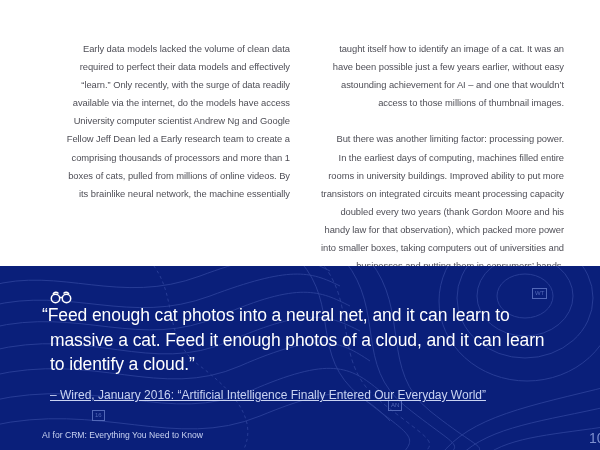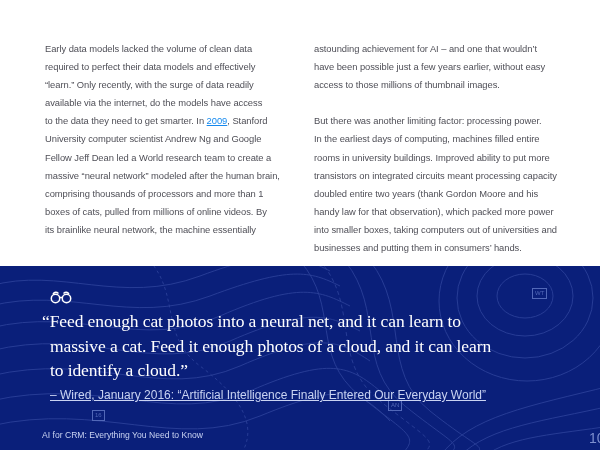--- a/index.html
+++ b/index.html
@@ -6,38 +6,38 @@
   body {
     width: 600px; height: 450px; overflow: hidden; position: relative;
     background: #ffffff;
     font-family: "Liberation Sans", "DejaVu Sans", sans-serif;
   }
   .top { position: absolute; left: 0; top: 0; width: 600px; height: 265px; background: #ffffff; }
   .col {
     position: absolute; top: 40px;
     font-size: 9.4px; line-height: 18.1px; color: #4f4f57;
     letter-spacing: -0.05px;
+    text-align: right;
   }
   .col.left { left: 45px; width: 245px; }
   .col.right { left: 314px; width: 250px; }
   .col p { margin: 0; white-space: nowrap; }
   .col p.gap { height: 18.1px; }
   .link { color: #1589ee; text-decoration: underline; }
 
   .band {
     position: absolute; left: 0; top: 266px; width: 600px; height: 184px;
     background: #0a1f7a; overflow: hidden;
   }
   .band svg.contours { position: absolute; left: 0; top: 0; }
   .bino { position: absolute; left: 50px; top: 24px; width: 22px; height: 14px; }
   .quote {
-    position: absolute; left: 42px; top: 43px; width: 520px;
+    position: absolute; left: 42px; top: 37px; width: 520px;
     color: #ffffff; font-size: 17.5px; line-height: 24.5px; font-weight: 300;
     letter-spacing: -0.1px;
-    font-family: Liberation Serif, serif;
   }
   .quote div { white-space: nowrap; }
   .quote .indent { padding-left: 8px; }
   .cite {
     position: absolute; left: 50px; top: 122px;
     color: #c9d3f2; font-size: 12px; white-space: nowrap; text-decoration: underline;
   }
   .footer-title {
     position: absolute; left: 42px; top: 164px;
     color: #c9d3f2; font-size: 8.6px; white-space: nowrap;
@@ -53,38 +53,37 @@
 </style>
 </head>
 <body>
 
 <div class="top">
   <div class="col left">
     <p>Early data models lacked the volume of clean data</p>
     <p>required to perfect their data models and effectively</p>
     <p>“learn.” Only recently, with the surge of data readily</p>
     <p>available via the internet, do the models have access</p>
-    <p><span>to the data they need to get smarter. In </span><a class="link">2009</a><span>, Stanford</span></p>
     <p>University computer scientist Andrew Ng and Google</p>
-    <p>Fellow Jeff Dean led a World research team to create a</p>
-    <p>massive “neural network” modeled after the human brain,</p>
+    <p>Fellow Jeff Dean led a Early research team to create a</p>
     <p>comprising thousands of processors and more than 1</p>
     <p>boxes of cats, pulled from millions of online videos. By</p>
     <p>its brainlike neural network, the machine essentially</p>
   </div>
   <div class="col right">
+    <p>taught itself how to identify an image of a cat. It was an</p>
+    <p>have been possible just a few years earlier, without easy</p>
     <p>astounding achievement for AI – and one that wouldn’t</p>
-    <p>have been possible just a few years earlier, without easy</p>
     <p>access to those millions of thumbnail images.</p>
     <p class="gap"></p>
     <p>But there was another limiting factor: processing power.</p>
     <p>In the earliest days of computing, machines filled entire</p>
     <p>rooms in university buildings. Improved ability to put more</p>
     <p>transistors on integrated circuits meant processing capacity</p>
-    <p>doubled entire two years (thank Gordon Moore and his</p>
+    <p>doubled every two years (thank Gordon Moore and his</p>
     <p>handy law for that observation), which packed more power</p>
     <p>into smaller boxes, taking computers out of universities and</p>
     <p>businesses and putting them in consumers’ hands.</p>
   </div>
 </div>
 
 <div class="band">
   <svg class="contours" width="600" height="184" viewBox="0 0 600 184" fill="none" stroke="#2a3f98" stroke-width="0.9">
     <path d="M-10 20 C 60 0, 120 40, 200 10 S 300 -10, 330 5"></path>
     <path d="M-10 40 C 70 20, 130 60, 210 30 S 310 5, 340 20"></path>

